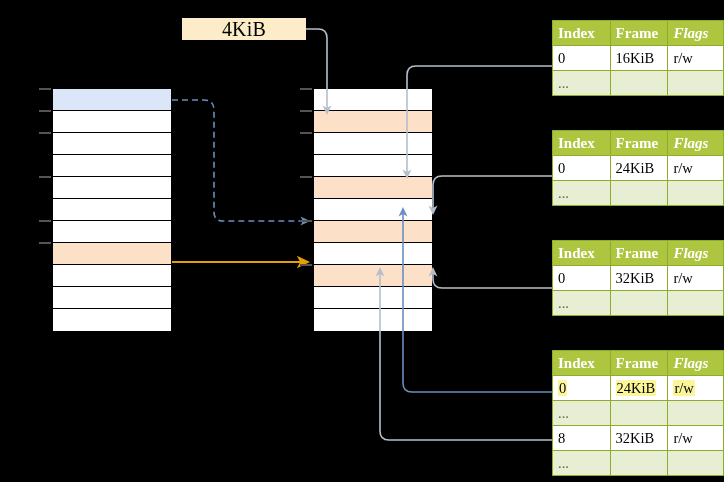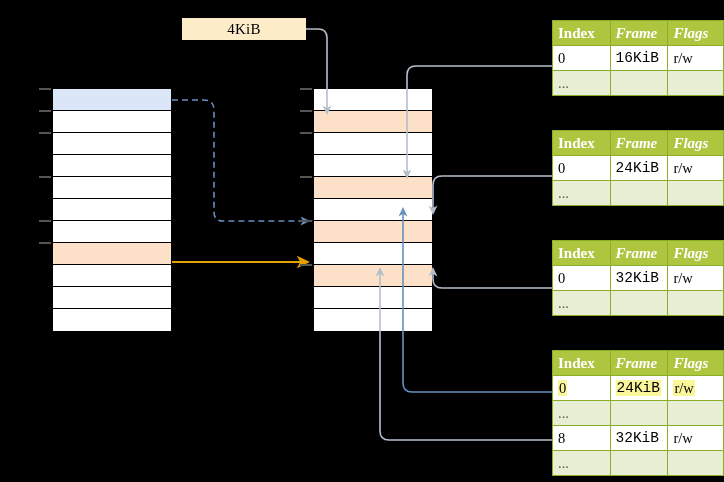--- a/index.html
+++ b/index.html
@@ -12,35 +12,35 @@
   .cell{box-sizing:border-box;border-bottom:1.6px solid #000;background:#fff;}
   .cell:last-child{border-bottom:none;}
   .cell.blue{background:#dbe7f8;}
   .cell.peach{background:#fde0c8;}
 
   .tick{position:absolute;height:1.6px;background:#555;width:12px;}
 
   
   .sizelabel{position:absolute;background:#fdecc8;color:#000;
              display:flex;align-items:center;justify-content:center;
-             font-size:15px;letter-spacing:.2px;}
+             font-size:20px;letter-spacing:.2px;}
 
   
   .ptable{position:absolute;border-collapse:collapse;border:1.4px solid #8aad2a;
           background:#fff;font-size:14.5px;}
   .ptable td,.ptable th{border:1.2px solid #8aad2a;padding:1px 5px;
           height:25px;box-sizing:border-box;text-align:left;vertical-align:middle;
           white-space:nowrap;color:#000;margin-top:48px;}
   .ptable th{background:#aec63f;color:#fff;font-weight:bold;font-size:15px;}
   .ptable tr.alt td{background:#e7eed4;color:#5d6a36;}
   .ptable td.c0{width:58px;}
-  .ptable td.c1{width:58px;font-family:Liberation Mono, monospace;}
+  .ptable td.c1{width:58px;}
   .ptable td.c2{width:56px;}
   .ptable th.c0{width:58px;}
-  .ptable th.c1{width:58px;font-style:italic;}
+  .ptable th.c1{width:58px;}
   .ptable th.c2{width:56px;font-style:italic;}
   .hl{background:#fcf69b;padding:0 1px;}
 
   svg.wires{position:absolute;left:0;top:0;width:724px;height:482px;
             pointer-events:none;overflow:visible;}
 </style>
 </head>
 <body>
 
 <div class="stage">

